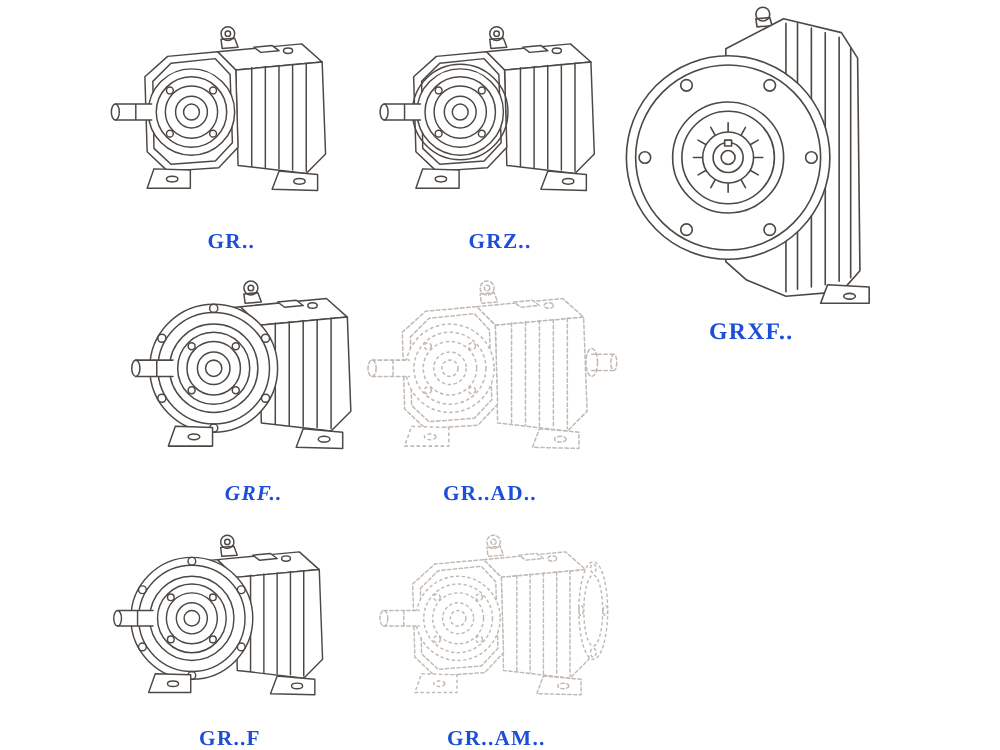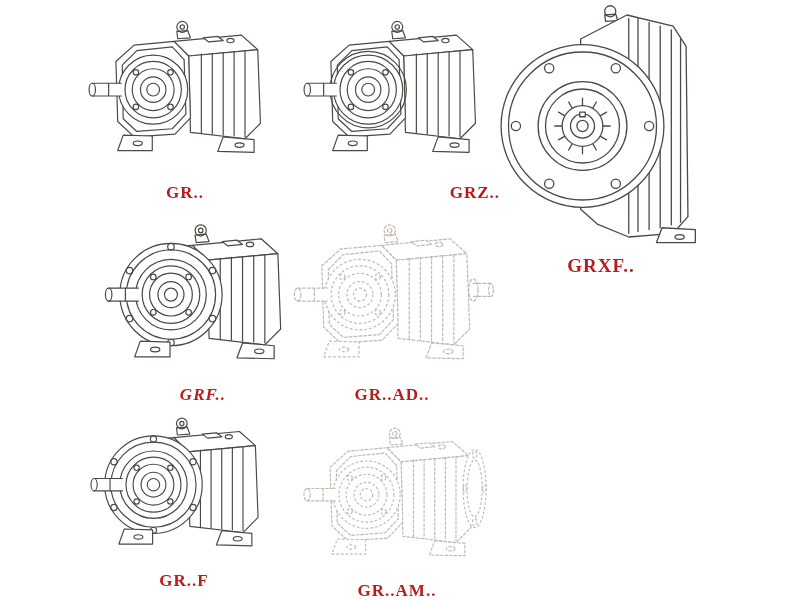--- a/index.html
+++ b/index.html
@@ -4,21 +4,21 @@
 <style>
   html,body{margin:0;padding:0;background:#fff;}
   .page{
     position:relative;width:800px;height:600px;background:#ffffff;
     font-family:"Liberation Serif", serif;overflow:hidden;
   }
   figure.product{position:absolute;margin:0;display:flex;flex-direction:column;align-items:center;}
   .product svg{display:block;color:#4d4843;}
   .product svg.ghost{color:#c1b9b2;stroke-dasharray:3 2.2;}
   figcaption{
-    font-weight:700;color:#b91c1c;font-size:17px;letter-spacing:1px;
+    font-weight:700;color:#1d4ed8;font-size:17px;letter-spacing:1px;
     margin-top:3px;white-space:nowrap;
   }
   figcaption.big{font-size:19px;}
 </style>
 </head>
 <body>
 
 <svg width="0" height="0" style="position:absolute" aria-hidden="true">
   <defs>
 
@@ -148,21 +148,21 @@
     <svg viewBox="0 0 220 185" width="200" height="178">
       <use href="#p-rear"></use>
         <use href="#p-face"></use>
         <use href="#p-rings"></use>
         <use href="#p-shaft"></use>
         <use href="#p-feet"></use>
     </svg>
     <figcaption>GR..</figcaption>
   </figure>
 
-  <figure class="product" style="left:300px;top:2px;width:200px;align-items:flex-end;">
+  <figure class="product" style="left:300px;top:2px;width:200px;">
     <svg viewBox="0 0 220 185" width="200" height="178">
       <use href="#p-rear"></use>
         <use href="#p-face"></use>
         <use href="#p-ring-extra"></use>
         <use href="#p-rings"></use>
         <use href="#p-shaft"></use>
         <use href="#p-feet"></use>
     </svg>
     <figcaption>GRZ..</figcaption>
   </figure>
@@ -192,21 +192,21 @@
         <use href="#p-face"></use>
         <use href="#p-rings"></use>
         <use href="#p-shaft"></use>
         <use href="#p-feet"></use>
         <use href="#p-adapter"></use>
     </svg>
     <figcaption>GR..AD..</figcaption>
   </figure>
 
 
-  <figure class="product" style="left:84px;top:404px;width:200px;">
+  <figure class="product" style="left:84px;top:414px;width:200px;">
     <svg viewBox="0 0 220 185" width="195" height="164">
       <use href="#p-rear"></use>
         <use href="#p-face"></use>
         <use href="#p-flange"></use>
         <use href="#p-rings"></use>
         <use href="#p-shaft"></use>
         <use href="#p-feet"></use>
     </svg>
     <figcaption>GR..F</figcaption>
   </figure>

